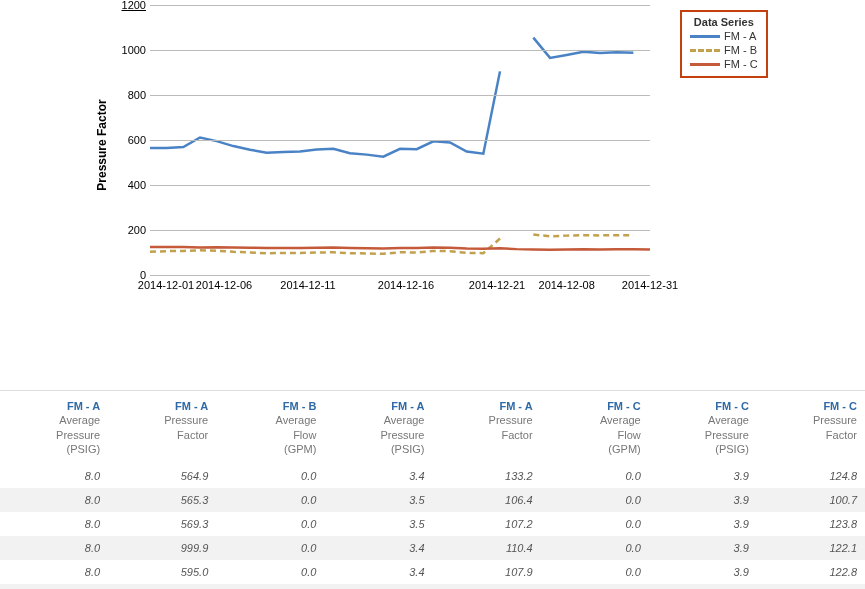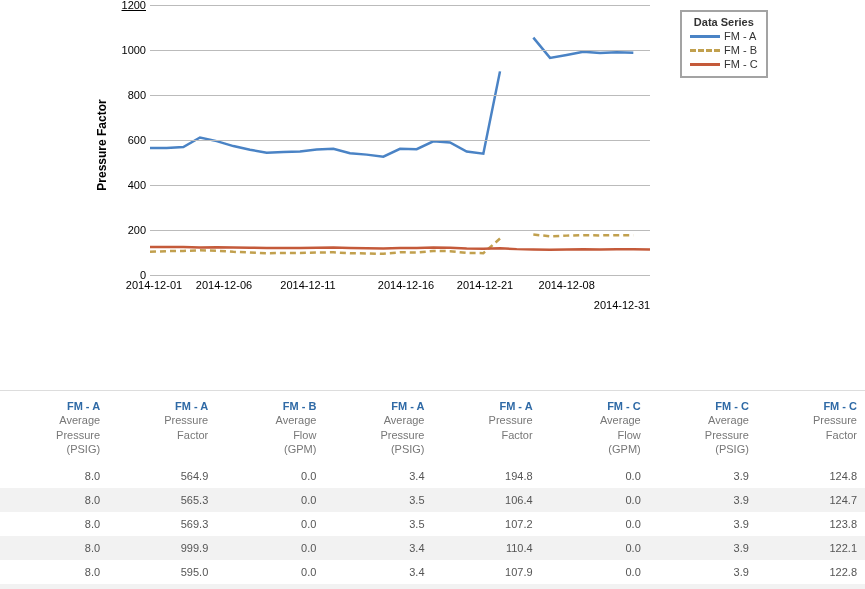--- a/index.html
+++ b/index.html
@@ -60,21 +60,21 @@
     position: absolute;
     left: 0; top: 0;
     width: 100%;
     height: 100%;
     overflow: visible;
   }
   .legend {
     position: absolute;
     left: 680px;
     top: 10px;
-    border: 2px solid #a3a3a3;
+    border: 2px solid #c2410c;
     background: #fff;
     padding: 4px 8px 6px 8px;
     font-size: 11px;
   }
   .legend .legend-title {
     font-weight: bold;
     text-align: center;
     margin-bottom: 2px;
   }
   .legend .legend-item {
@@ -113,20 +113,21 @@
     font-weight: bold;
   }
   th .hdr-sub {
     color: #777;
   }
   td {
     text-align: right;
     padding: 6px 8px;
     font-size: 11px;
     color: #555;
+    font-style: italic;
   }
   tbody tr:nth-child(even) td {
     background: #f2f2f2;
   }
 </style>
 </head>
 <body>
 
 <div class="chart-area">
   <div class="y-axis-title">Pressure Factor</div>
@@ -146,27 +147,27 @@
       <div class="gridline" style="top: 180px;"></div>
       <div class="tick-y" style="top: 180px; margin-left: 44px;">400</div>
       <div class="gridline" style="top: 135px;"></div>
       <div class="tick-y" style="top: 135px;">600</div>
       <div class="gridline" style="top: 90px;"></div>
       <div class="tick-y" style="top: 90px; padding-left: 7px;">800</div>
       <div class="gridline" style="top: 45px;"></div>
       <div class="tick-y" style="top: 45px;">1000</div>
       <div class="gridline" style="top: 0px;"></div>
       <div class="tick-y" style="top: 0px; text-decoration: underline;">1200</div>
-      <div class="tick-x" style="left: 4px;">2014-12-01</div>
+      <div class="tick-x" style="left: 16px;">2014-12-01</div>
       <div class="tick-x" style="left: 74px;">2014-12-06</div>
       <div class="tick-x" style="left: 158px;">2014-12-11</div>
       <div class="tick-x" style="left: 250px; margin-left: 6px;">2014-12-16</div>
-      <div class="tick-x" style="left: 335px;">2014-12-21</div>
+      <div class="tick-x" style="left: 347px;">2014-12-21</div>
       <div class="tick-x" style="left: 416.667px;">2014-12-08</div>
-      <div class="tick-x" style="left: 472px; margin-top: 20px;">2014-12-31</div>
+      <div class="tick-x" style="left: 500px;">2014-12-31</div>
     </div>
 
   <div class="legend">
     <div class="legend-title">Data Series</div>
     <div id="legend-items">
         <div class="legend-item">
           <span class="swatch" style="border-top-color: rgb(74, 131, 197);"></span>
           <span>FM - A</span>
         </div>
         <div class="legend-item">
@@ -218,34 +219,34 @@
             <div class="hdr-sub">Pressure<br>Factor</div>
           </th>
         </tr>
       </thead>
     <tbody id="tbody">
         <tr>
           <td>8.0</td>
           <td>564.9</td>
           <td>0.0</td>
           <td>3.4</td>
-          <td>194.8</td>
+          <td>133.2</td>
           <td>0.0</td>
           <td>3.9</td>
           <td>124.8</td>
         </tr>
         <tr>
           <td>8.0</td>
           <td>565.3</td>
           <td>0.0</td>
           <td>3.5</td>
           <td>106.4</td>
           <td>0.0</td>
           <td>3.9</td>
-          <td>124.7</td>
+          <td>100.7</td>
         </tr>
         <tr>
           <td>8.0</td>
           <td>569.3</td>
           <td>0.0</td>
           <td>3.5</td>
           <td>107.2</td>
           <td>0.0</td>
           <td>3.9</td>
           <td>123.8</td>

